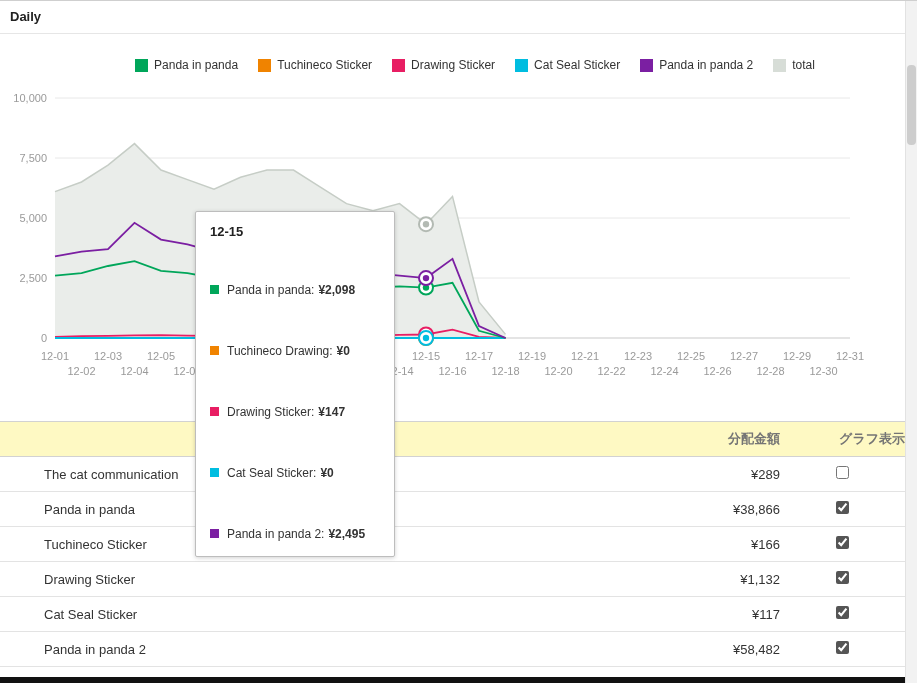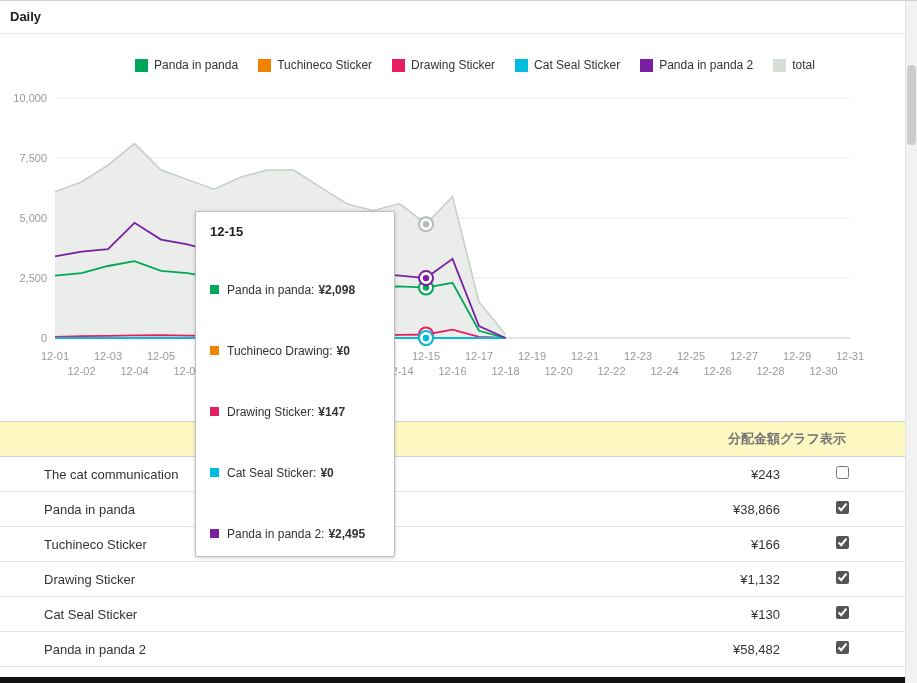--- a/index.html
+++ b/index.html
@@ -34,21 +34,21 @@
   .tt-value { font-weight:bold; margin-left:4px; }
   
   .table-section { width:905px; }
   .thead {
     display:flex; align-items:center; height:36px; background:#fef9c3;
     border-top:1px solid #d2d2d2; border-bottom:1px solid #d2d2d2;
     font-size:13px; font-weight:bold; color:#757575;
   }
   .th-title { flex:1; text-align:center; padding-left:28px; }
   .th-amount { width:150px; text-align:right; }
-  .th-graph { width:125px; text-align:left; }
+  .th-graph { width:125px; text-align:right; }
   .trow {
     display:flex; align-items:center; height:35px; border-bottom:1px solid #e3e3e3;
     font-size:13px; color:#333;
   }
   .td-title { flex:1; padding-left:44px; }
   .td-amount { width:150px; text-align:right; }
   .td-graph { width:125px; text-align:center; }
   .td-graph input { width:13px; height:13px; accent-color:#555; cursor:pointer; }
   
   .bottom-bar { position:absolute; left:0; right:12px; bottom:0; height:6px; background:#111; }
@@ -190,41 +190,41 @@
 
   <div class="table-section">
     <div class="thead">
       <div class="th-title">スタンプタイトル</div>
       <div class="th-amount">分配金額</div>
       <div class="th-graph">グラフ表示</div>
     </div>
     <div id="tbody">
         <div class="trow">
           <div class="td-title">The cat communication</div>
-          <div class="td-amount">¥243</div>
+          <div class="td-amount">¥289</div>
           <div class="td-graph"><input type="checkbox" style=""></div>
         </div>
         <div class="trow">
           <div class="td-title">Panda in panda</div>
           <div class="td-amount">¥38,866</div>
           <div class="td-graph"><input type="checkbox" checked="" style=""></div>
         </div>
         <div class="trow">
           <div class="td-title">Tuchineco Sticker</div>
           <div class="td-amount">¥166</div>
           <div class="td-graph"><input type="checkbox" checked="" style=""></div>
         </div>
         <div class="trow">
           <div class="td-title">Drawing Sticker</div>
           <div class="td-amount">¥1,132</div>
           <div class="td-graph"><input type="checkbox" checked="" style=""></div>
         </div>
         <div class="trow">
           <div class="td-title">Cat Seal Sticker</div>
-          <div class="td-amount">¥130</div>
+          <div class="td-amount">¥117</div>
           <div class="td-graph"><input type="checkbox" checked="" style=""></div>
         </div>
         <div class="trow">
           <div class="td-title">Panda in panda 2</div>
           <div class="td-amount">¥58,482</div>
           <div class="td-graph"><input type="checkbox" checked="" style=""></div>
         </div>
       </div>
   </div>
 

